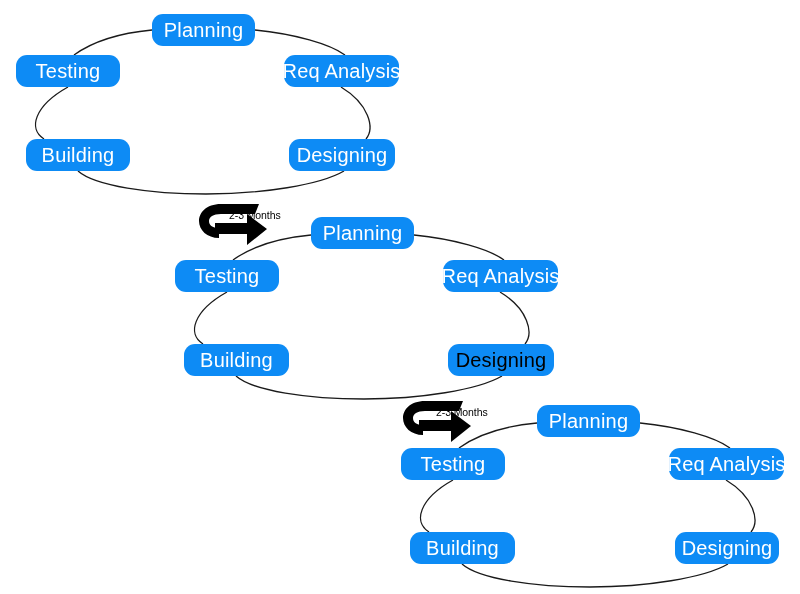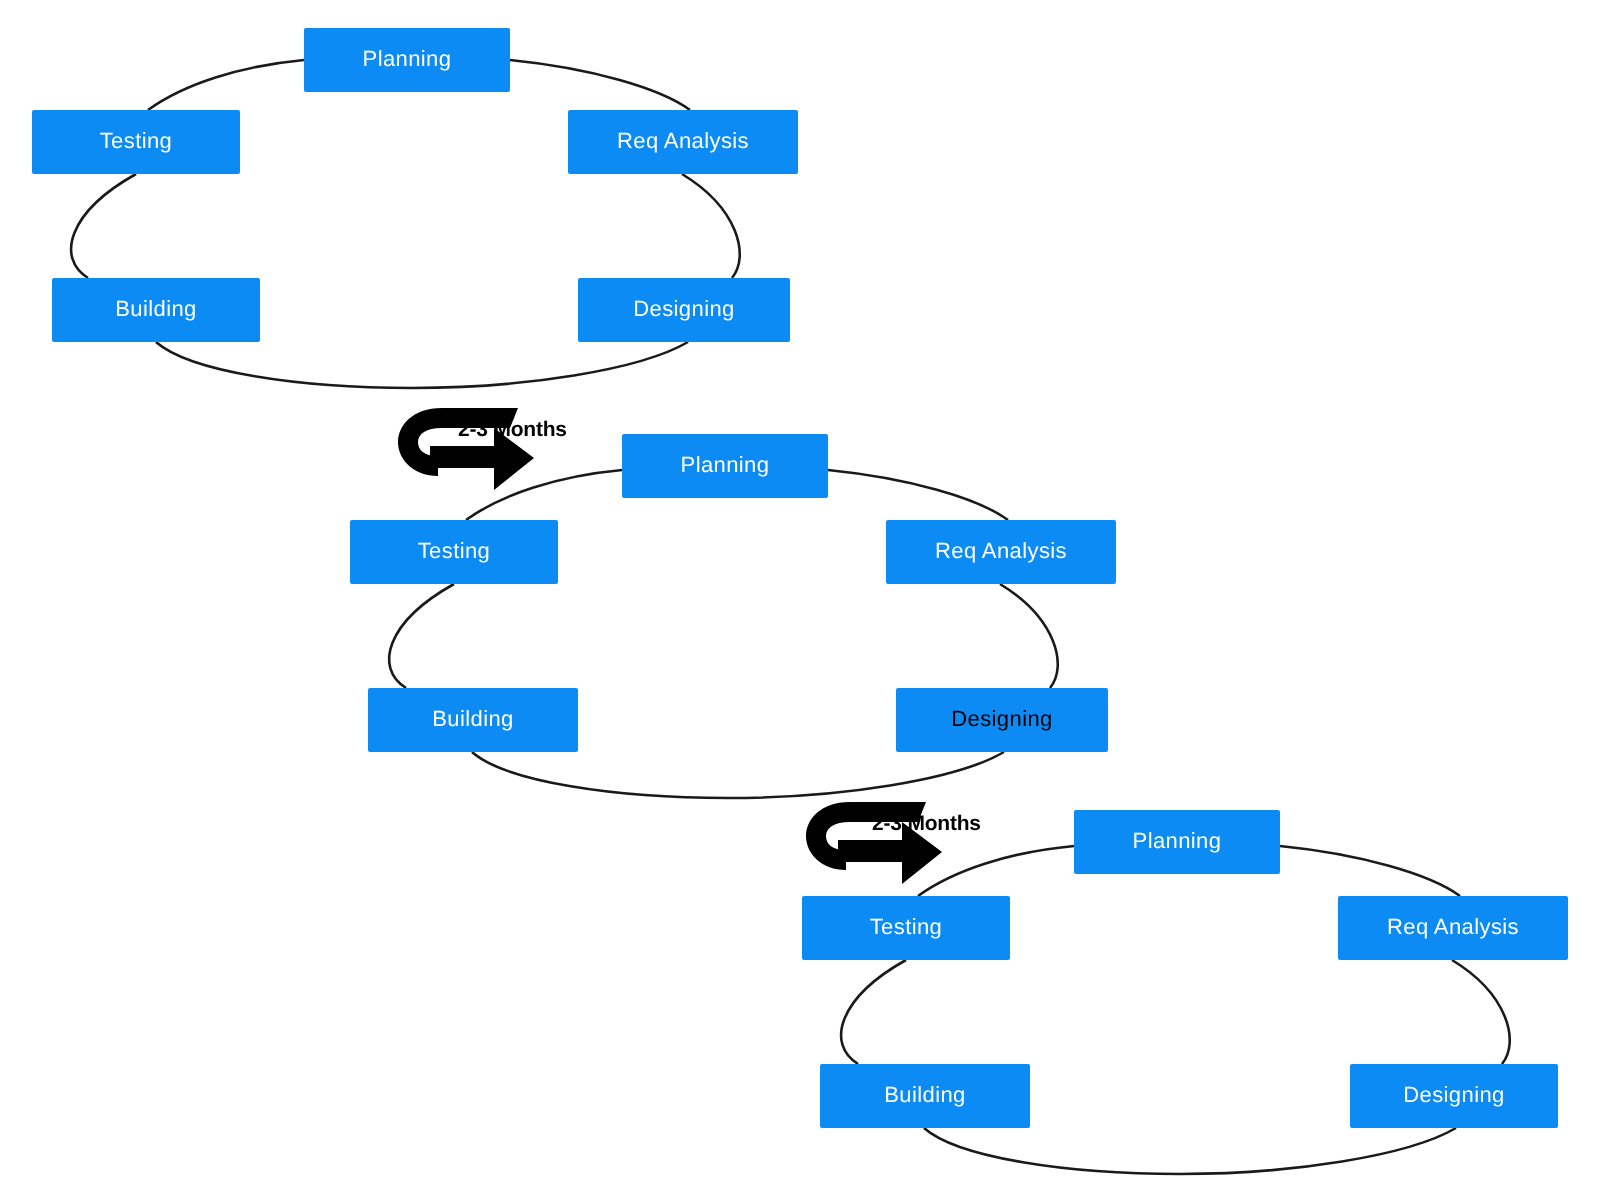--- a/index.html
+++ b/index.html
@@ -21,35 +21,35 @@
   #arc-layer {
     position: absolute;
     left: 0;
     top: 0;
     width: 800px;
     height: 594px;
   }
   .node-box {
     position: absolute;
     background: #0d8bf5;
-    border-radius: 1px;
+    border-radius: 11px;
     display: flex;
     align-items: center;
     justify-content: center;
     box-sizing: border-box;
-    font-size: 11px;
+    font-size: 20px;
     letter-spacing: 0.2px;
     color: #ffffff;
     white-space: nowrap;
     z-index: 5;
   }
   .months-label {
     position: absolute;
     font-size: 10.5px;
-    font-weight: bold;
+    font-weight: normal;
     color: #000000;
     white-space: nowrap;
     z-index: 7;
     letter-spacing: -0.1px;
   }
   .loop-arrow {
     position: absolute;
     z-index: 6;
   }
 </style>

